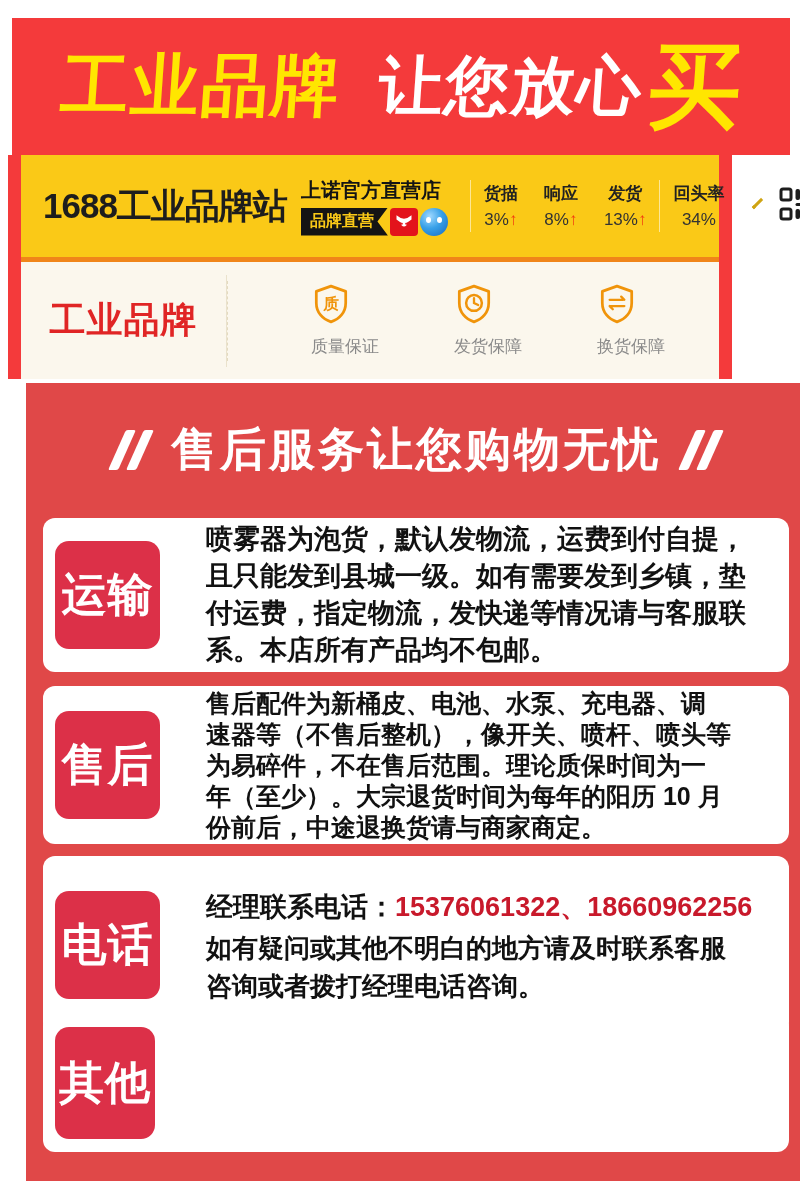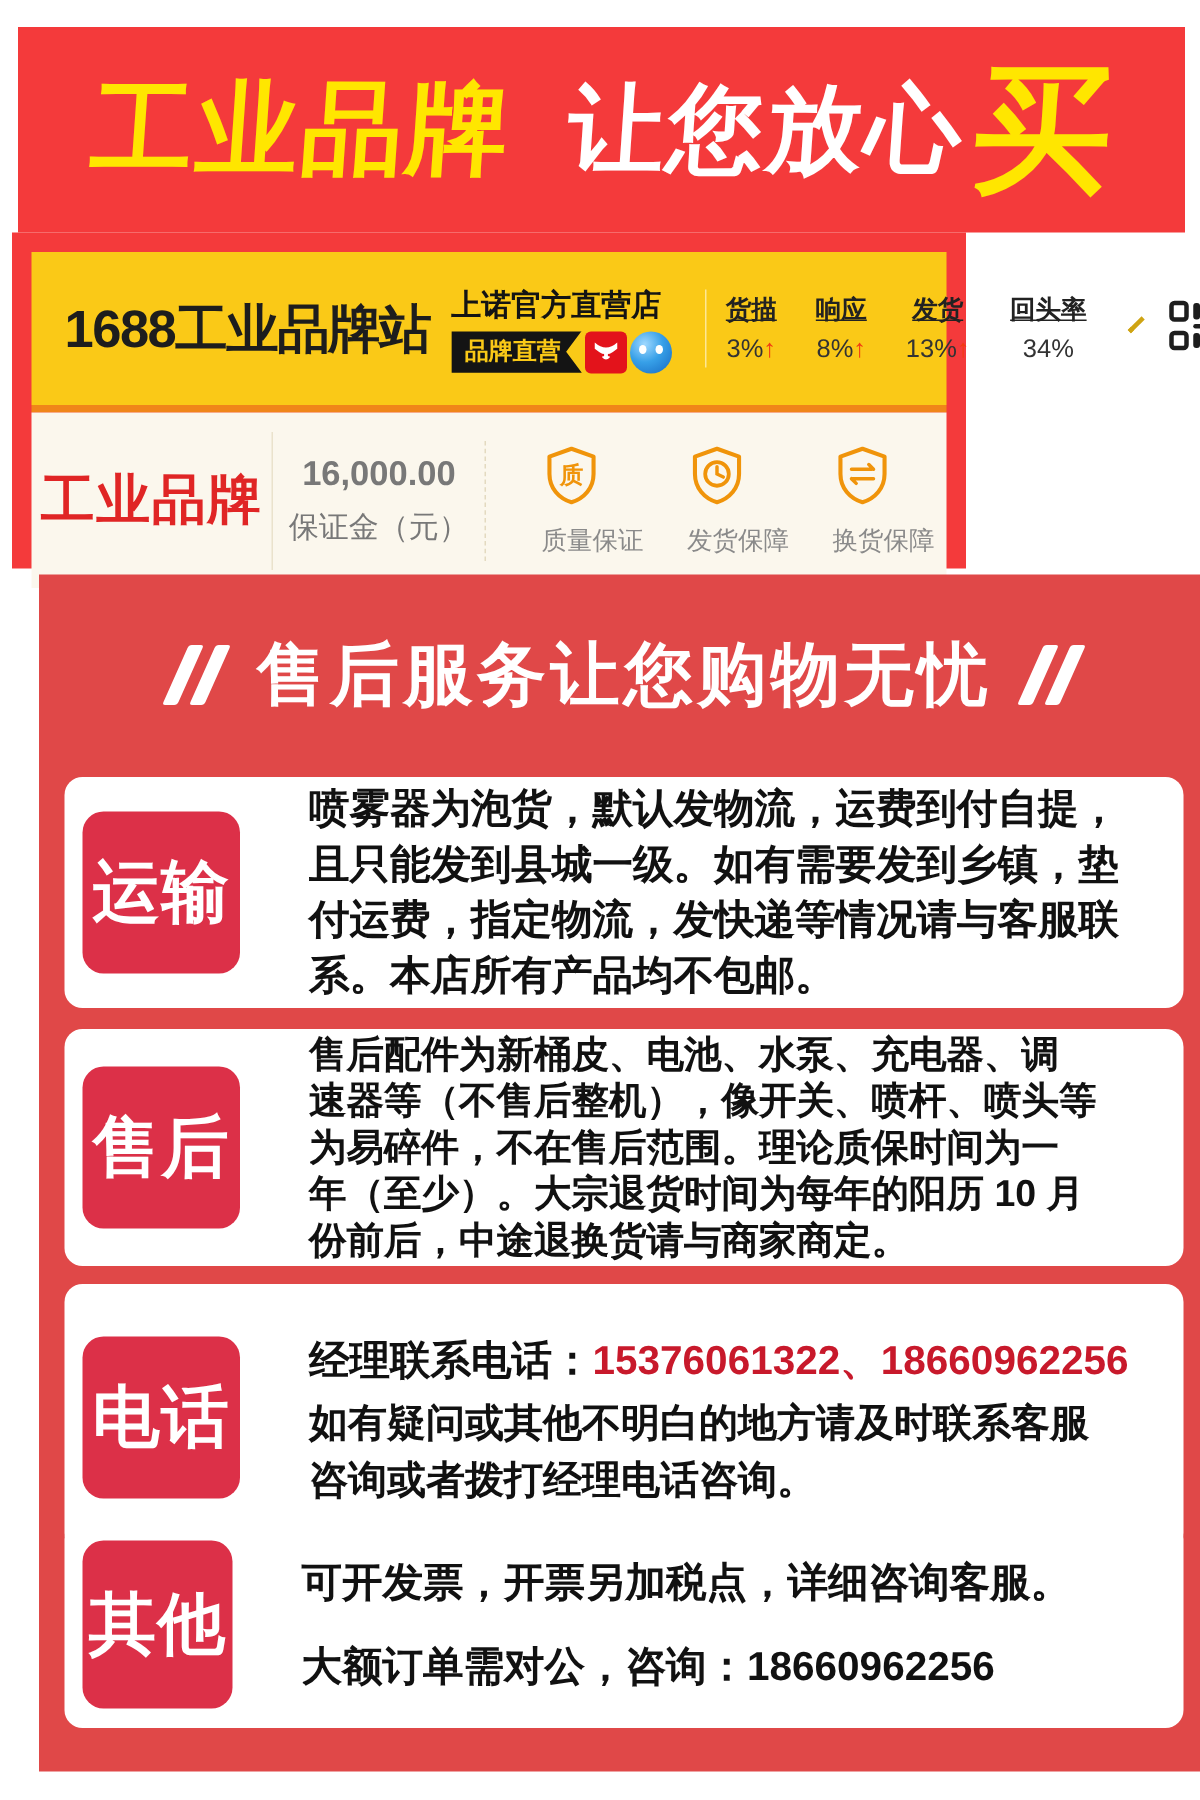--- a/index.html
+++ b/index.html
@@ -9,22 +9,22 @@
 
   
   .banner { position:absolute; left:12px; top:18px; width:778px; height:137px;
     background:#F43A3B; display:flex; align-items:center; justify-content:center;
     white-space:nowrap; }
   .banner .t1 { color:#FFE600; font-size:68px; font-weight:900; letter-spacing:2px; transform:skewX(-4deg); }
   .banner .t2 { color:#ffffff; font-size:64px; font-weight:900; margin-left:38px; letter-spacing:2px; transform:skewX(-4deg); }
   .banner .t3 { color:#FFE600; font-size:92px; font-weight:900; margin-left:6px; transform:skewX(-4deg); }
 
   
-  .frame { position:absolute; left:8px; top:155px; width:636px; height:224px;
-    background:#F43A3B; padding:13px 13px; }
+  .frame { position:absolute; left:8px; top:155px; width:724px; height:224px;
+    background:#F43A3B; padding:0 13px; }
   .yellow { height:102px; background:#FAC917; display:flex; align-items:center; }
   .orange-line { height:5px; background:#F08519; }
   .cream { height:117px; background:#FBF7ED; display:flex; align-items:center; }
 
   .site-title { font-size:35px; font-weight:900; color:#1d1d1d; letter-spacing:-1px;
     padding-left:22px; white-space:nowrap; }
   .store-col { margin-left:14px; display:flex; flex-direction:column; gap:4px; }
   .store-name { font-size:20px; font-weight:700; color:#141414; white-space:nowrap; }
   .store-row { display:flex; align-items:center; gap:2px; }
   .brand-badge { background:#141414; color:#FAC917; font-size:16px; font-weight:700;
@@ -34,21 +34,21 @@
     display:flex; align-items:center; justify-content:center; }
   .ww { width:28px; height:28px; border-radius:50%;
     background:radial-gradient(circle at 35% 30%, #9fd8ff 0%, #37a0e8 45%, #1668c0 100%);
     position:relative; }
   .ww::before, .ww::after { content:""; position:absolute; top:9px; width:5px; height:6px;
     border-radius:50%; background:#fff; }
   .ww::before { left:6px; } .ww::after { right:6px; }
 
   .metrics { display:flex; align-items:center; margin-left:22px; }
   .metric { text-align:center; padding:0 13px; }
-  .metric .lab { font-size:17px; font-weight:700; color:#222; white-space:nowrap;text-decoration:underline; }
+  .metric .lab { font-size:17px; font-weight:700; color:#222; white-space:nowrap; }
   .metric .val { font-size:17px; color:#333; margin-top:5px; white-space:nowrap; }
   .metric .arrow { color:#F23A10; font-weight:700; }
   .mdiv { width:1px; height:52px; background:rgba(255,255,255,0.55); }
   .chev { width:13px; height:13px; border-right:3px solid #CFA413; border-bottom:3px solid #CFA413;
     transform:rotate(45deg); margin:0 16px 6px 18px; }
 
   
   .brand-title { width:205px; text-align:center; color:#E02525; font-size:36px;
     font-weight:900; letter-spacing:1px; }
   .cdiv { width:1px; height:92px; background:#EAE2CC; }
@@ -153,24 +153,20 @@
           <rect x="24" y="22" width="3" height="4" rx="1" fill="#1d1d1d"></rect>
           <rect x="24" y="28" width="3" height="4" rx="1" fill="#1d1d1d"></rect>
           <rect x="30.5" y="22" width="4.5" height="10" rx="2" fill="#1d1d1d"></rect>
         </svg>
       </span>
     </div>
     <div class="orange-line"></div>
     <div class="cream">
       <div class="brand-title">工业品牌</div>
       <div class="cdiv"></div>
-      <div class="deposit">
-        <div class="amt">16,000.00</div>
-        <div class="lbl">保证金（元）</div>
-      </div>
       <div class="cdash"></div>
       <div class="badges">
         <div class="badge-item">
           <svg width="42" height="42" viewBox="0 0 40 40">
             <path d="M20 3 L34 8 V19 C34 28 28 34.5 20 37 C12 34.5 6 28 6 19 V8 Z" fill="none" stroke="#F0940A" stroke-width="2.6" stroke-linejoin="round"></path>
             <text x="20" y="25" text-anchor="middle" font-size="15" fill="#F0940A" font-weight="bold">质</text>
           </svg>
           <div class="blbl">质量保证</div>
         </div>
         <div class="badge-item">
@@ -233,20 +229,16 @@
         <div class="phone-line">
           <span>经理联系电话：</span><span class="phone-red">15376061322、18660962256</span>
         </div>
         <div class="line">如有疑问或其他不明白的地方请及时联系客服</div>
         <div class="line">咨询或者拨打经理电话咨询。</div>
       </div>
     </div>
 
     <div class="card card4">
       <div class="tag">其他</div>
-      <div class="body">
-        <div class="line">可开发票，开票另加税点，详细咨询客服。</div>
-        <div class="line">大额订单需对公，咨询：18660962256</div>
-      </div>
     </div>
   </div>
 
 </div>
 
 </body></html>

